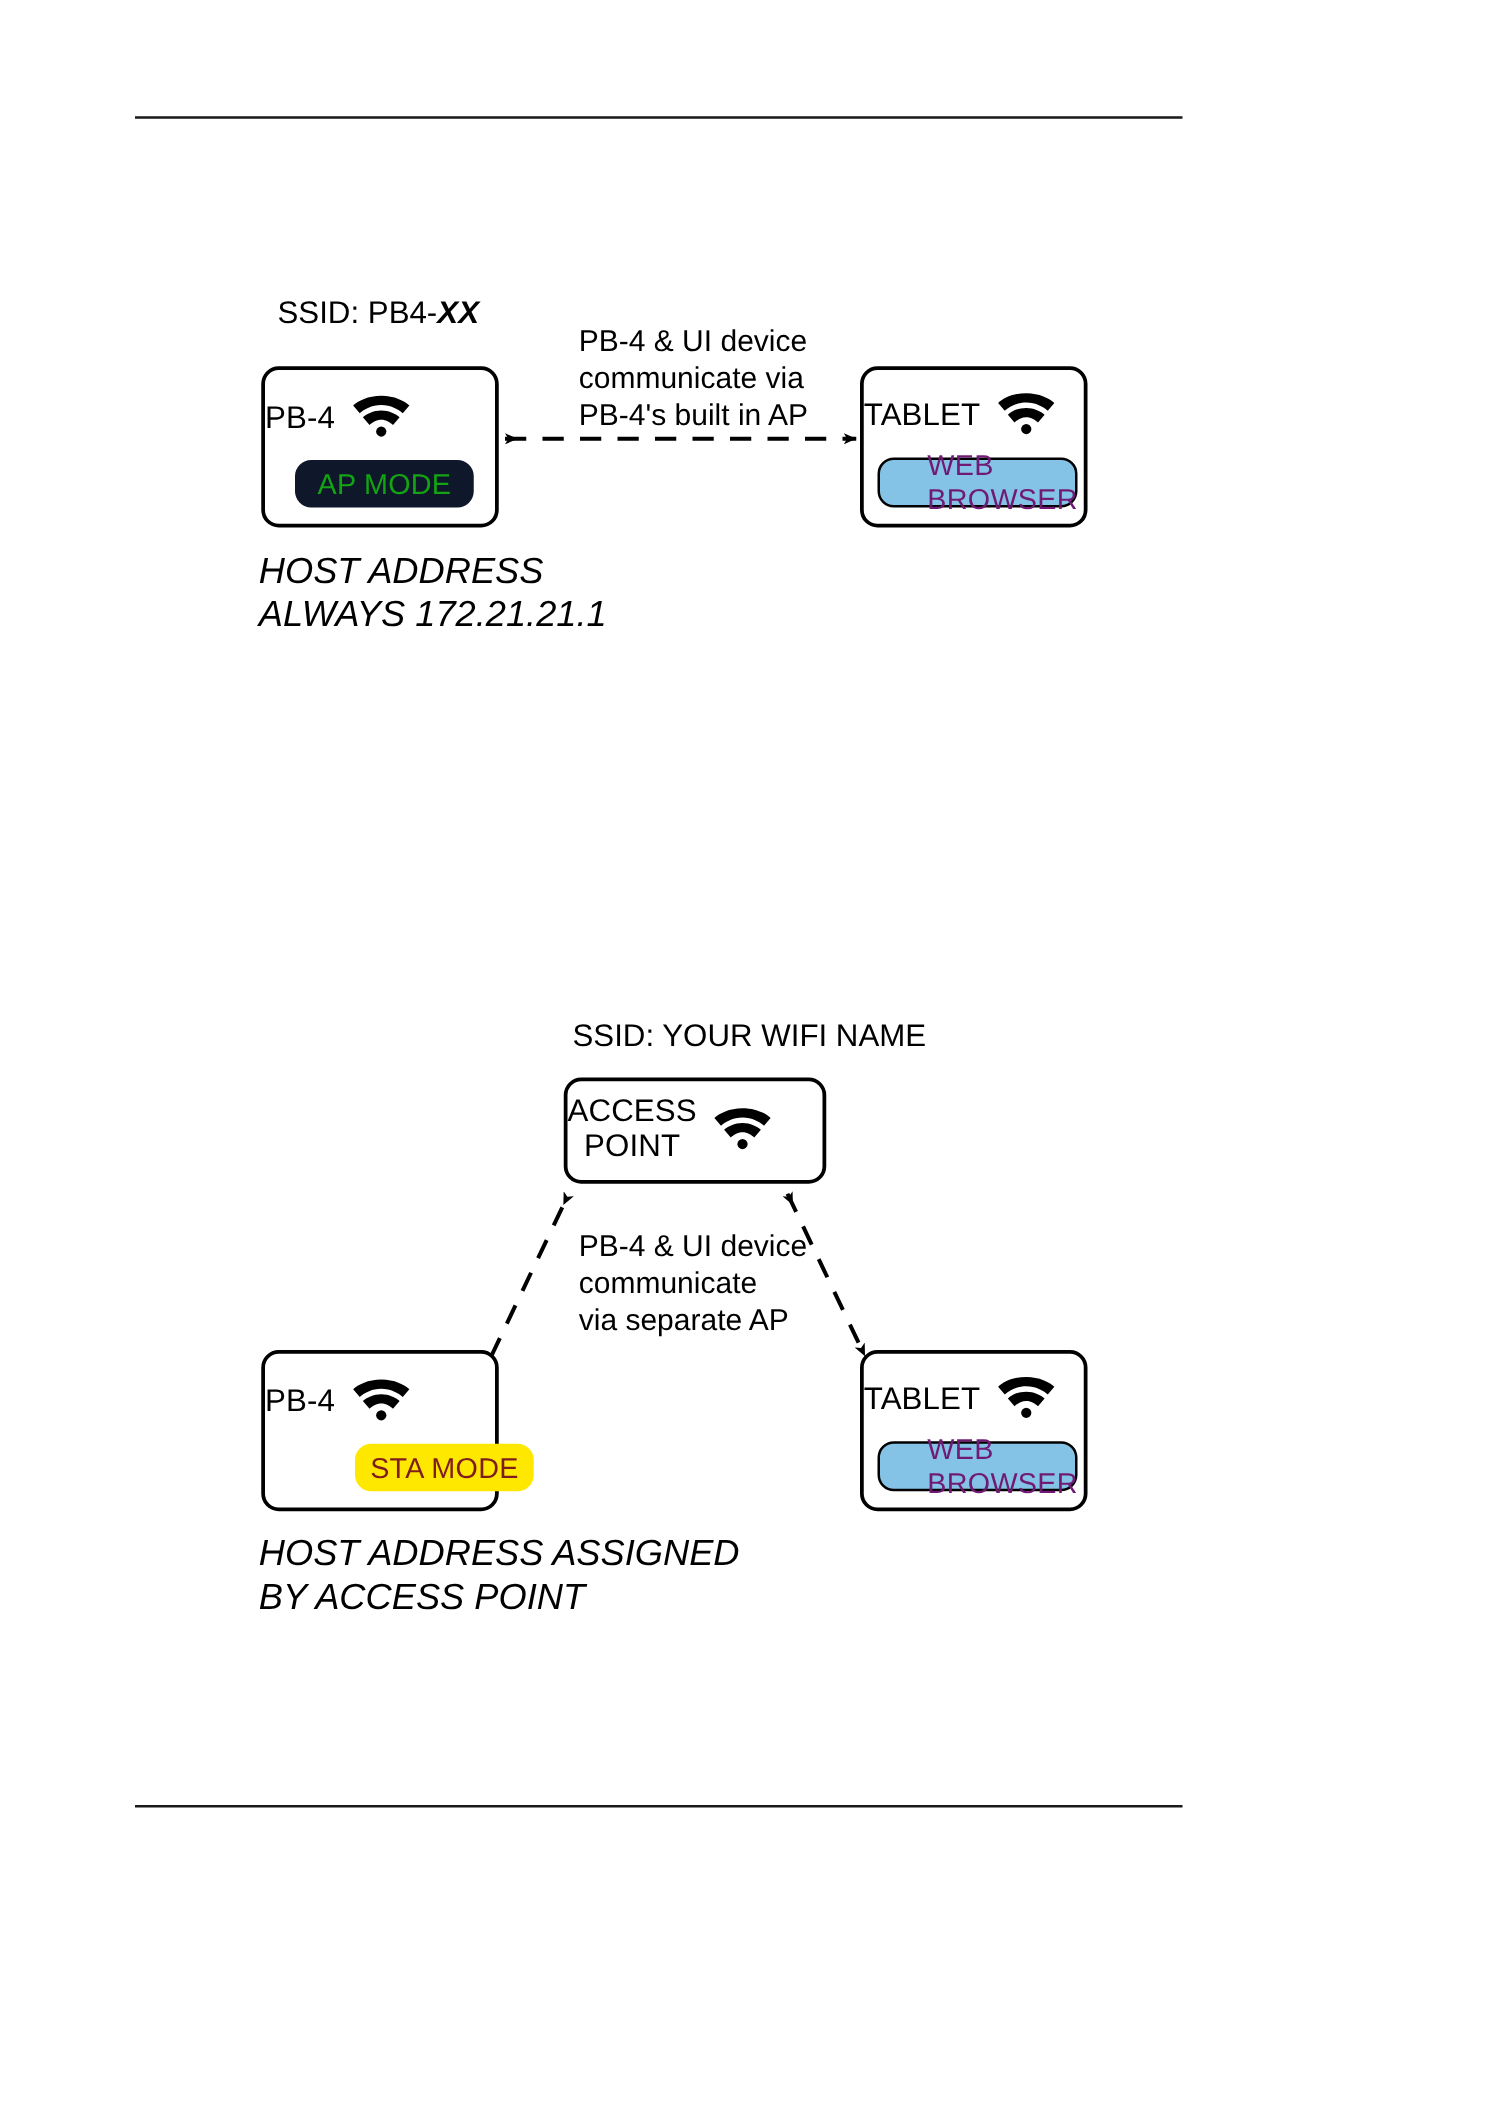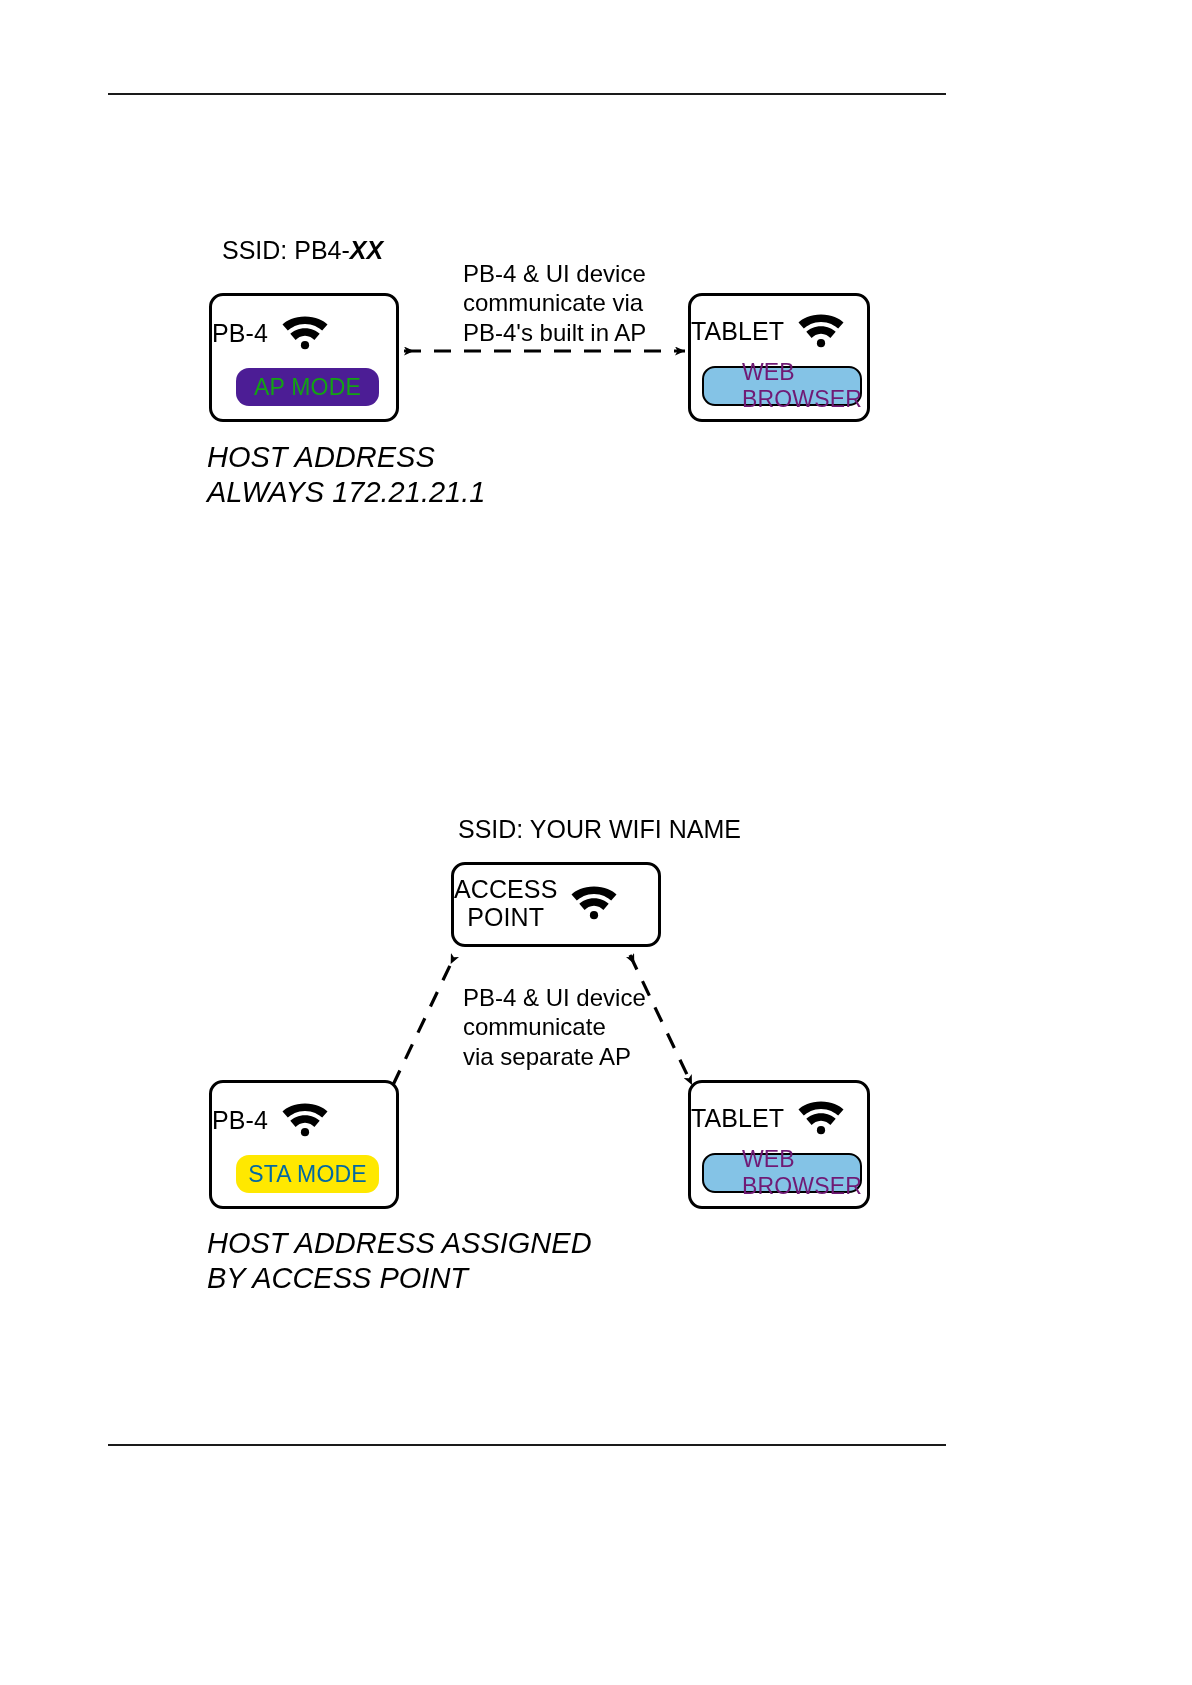--- a/index.html
+++ b/index.html
@@ -58,26 +58,27 @@
     position: absolute;
     box-sizing: border-box;
     display: flex;
     align-items: center;
     justify-content: center;
     border-radius: 13px;
     font-size: 23px;
     letter-spacing: 0.2px;
   }
   .badge.mode-ap {
-    background: #4c1d95;
+    background: #0f172a;
     color: #13a313;
   }
   .badge.mode-sta {
     background: #ffe800;
-    color: #0369a1;
+    color: #7f1d1d;
+    margin-left: 48px;
   }
   .badge.browser {
     background: #84c3e6;
     color: #701a75;
     border: 2px solid #000;
     padding-left: 40px;
   }
 
   .caption {
     position: absolute;

